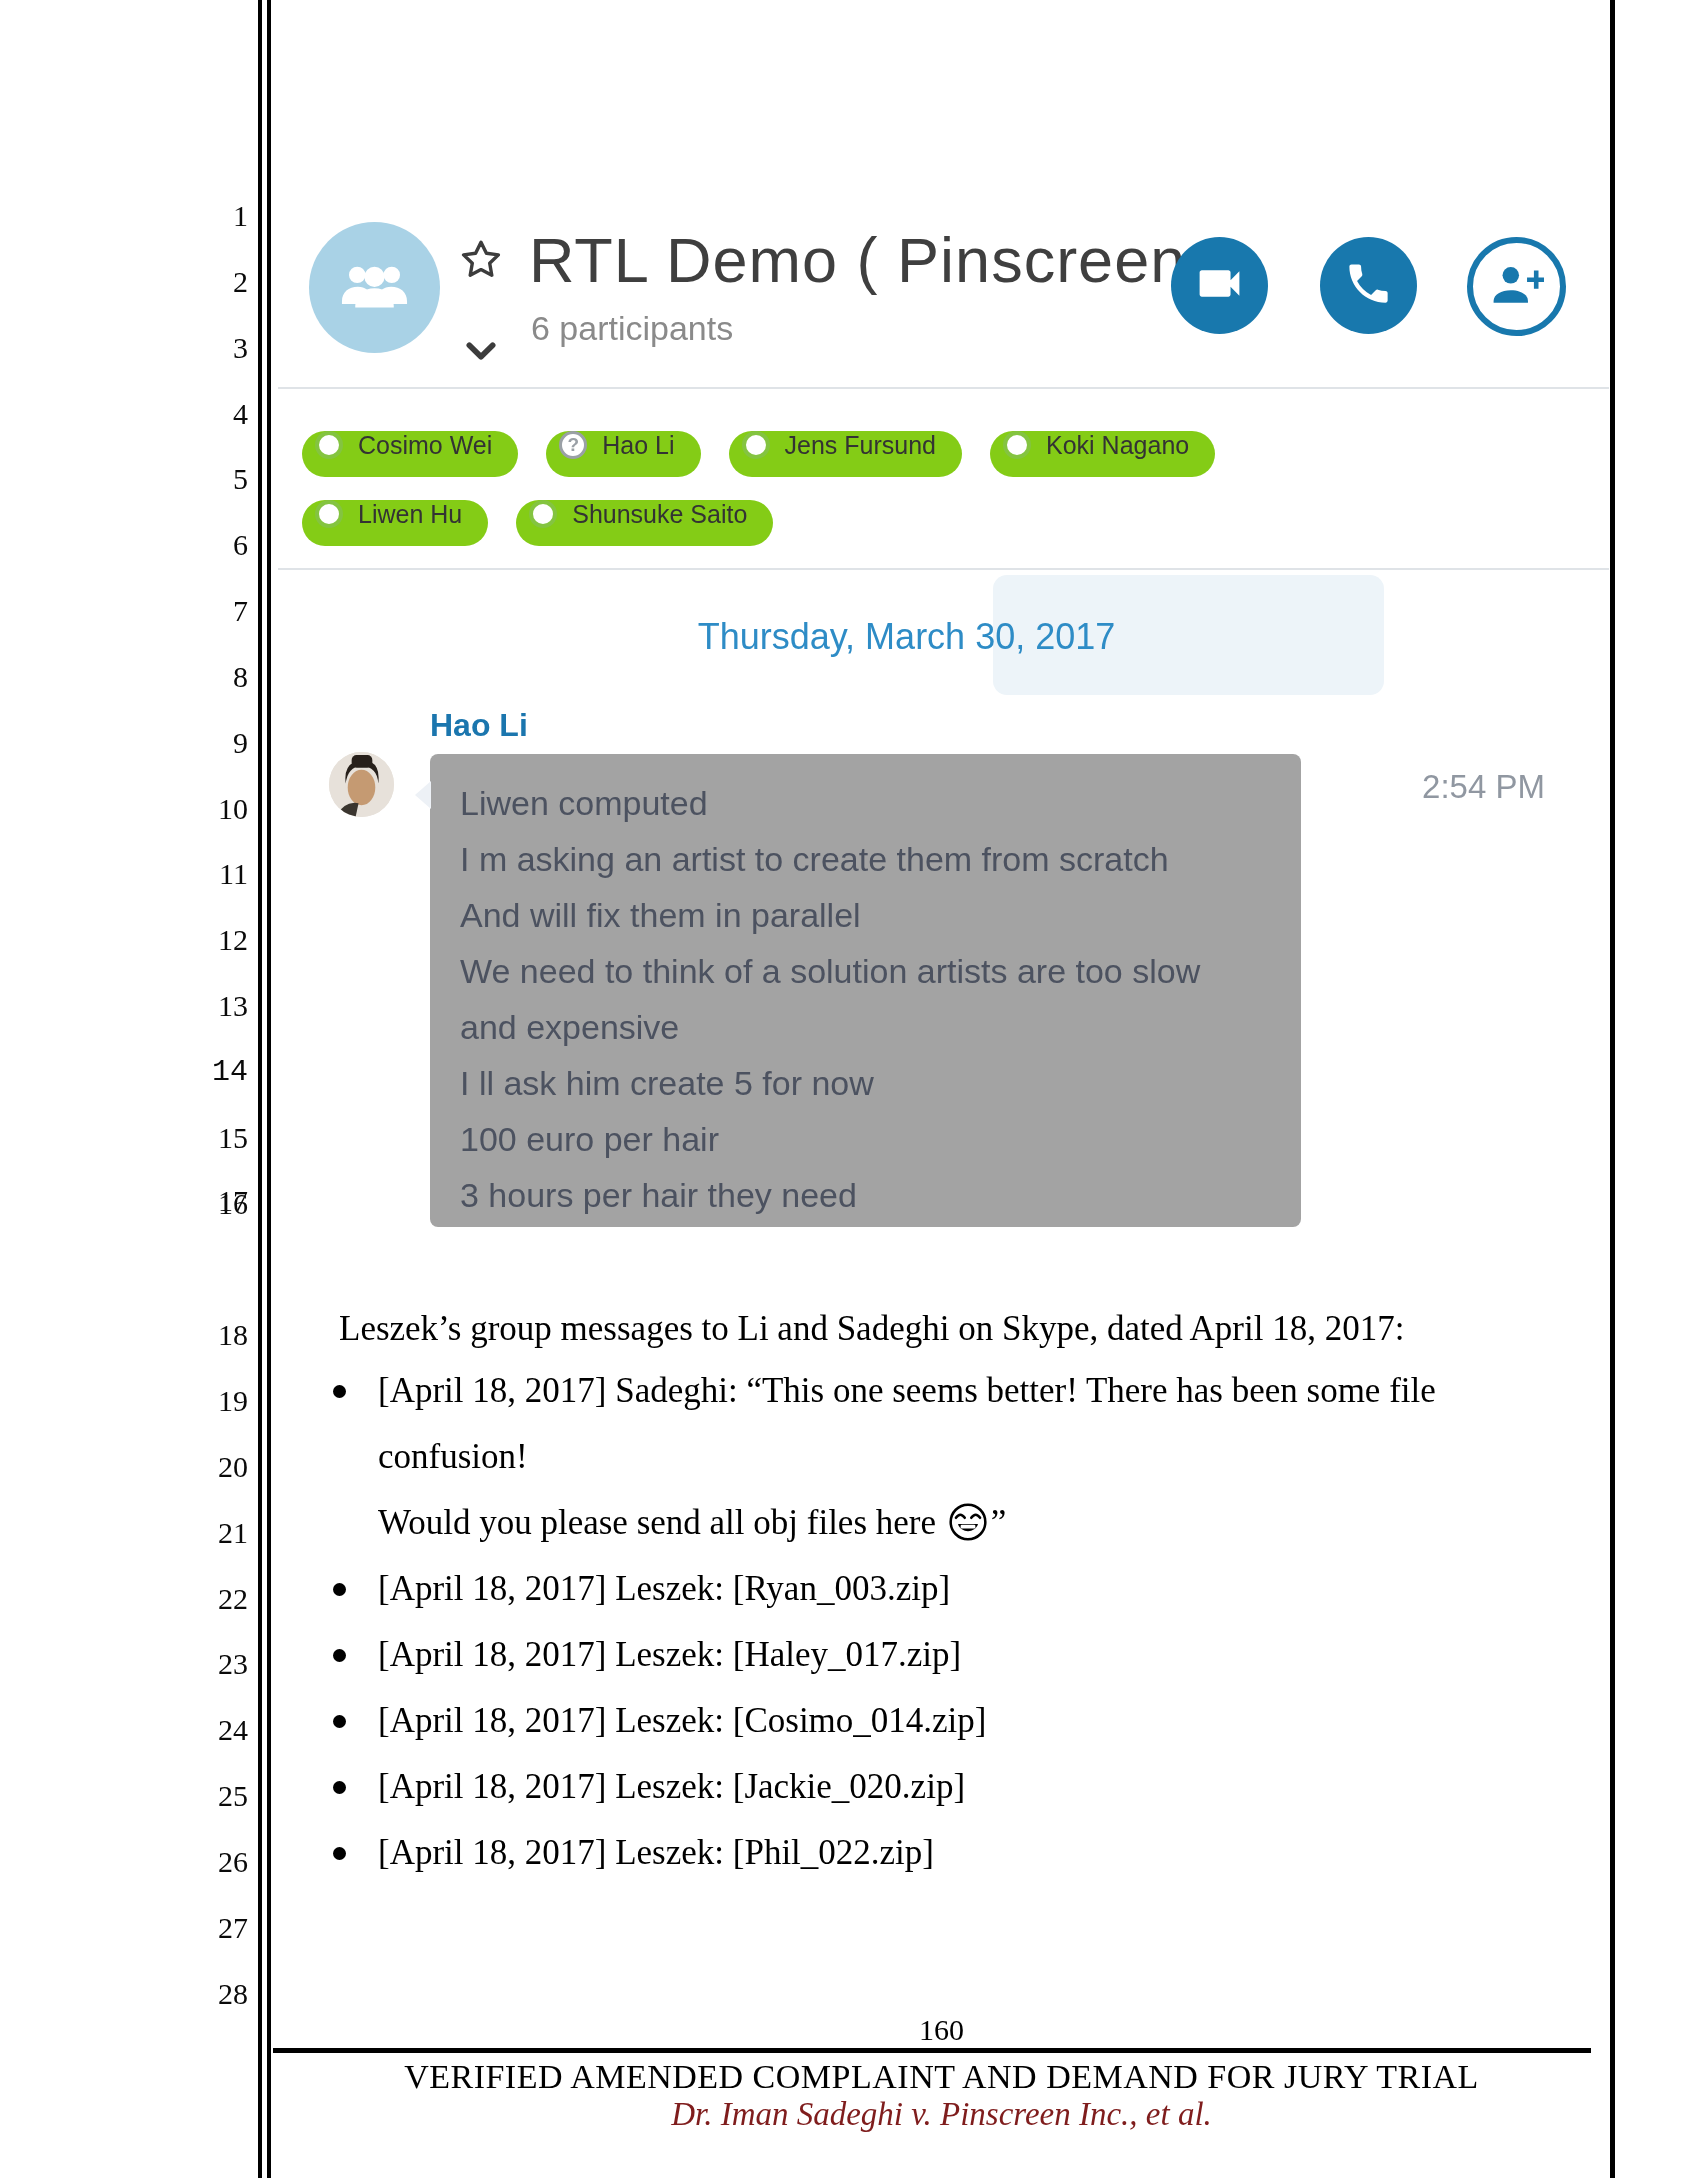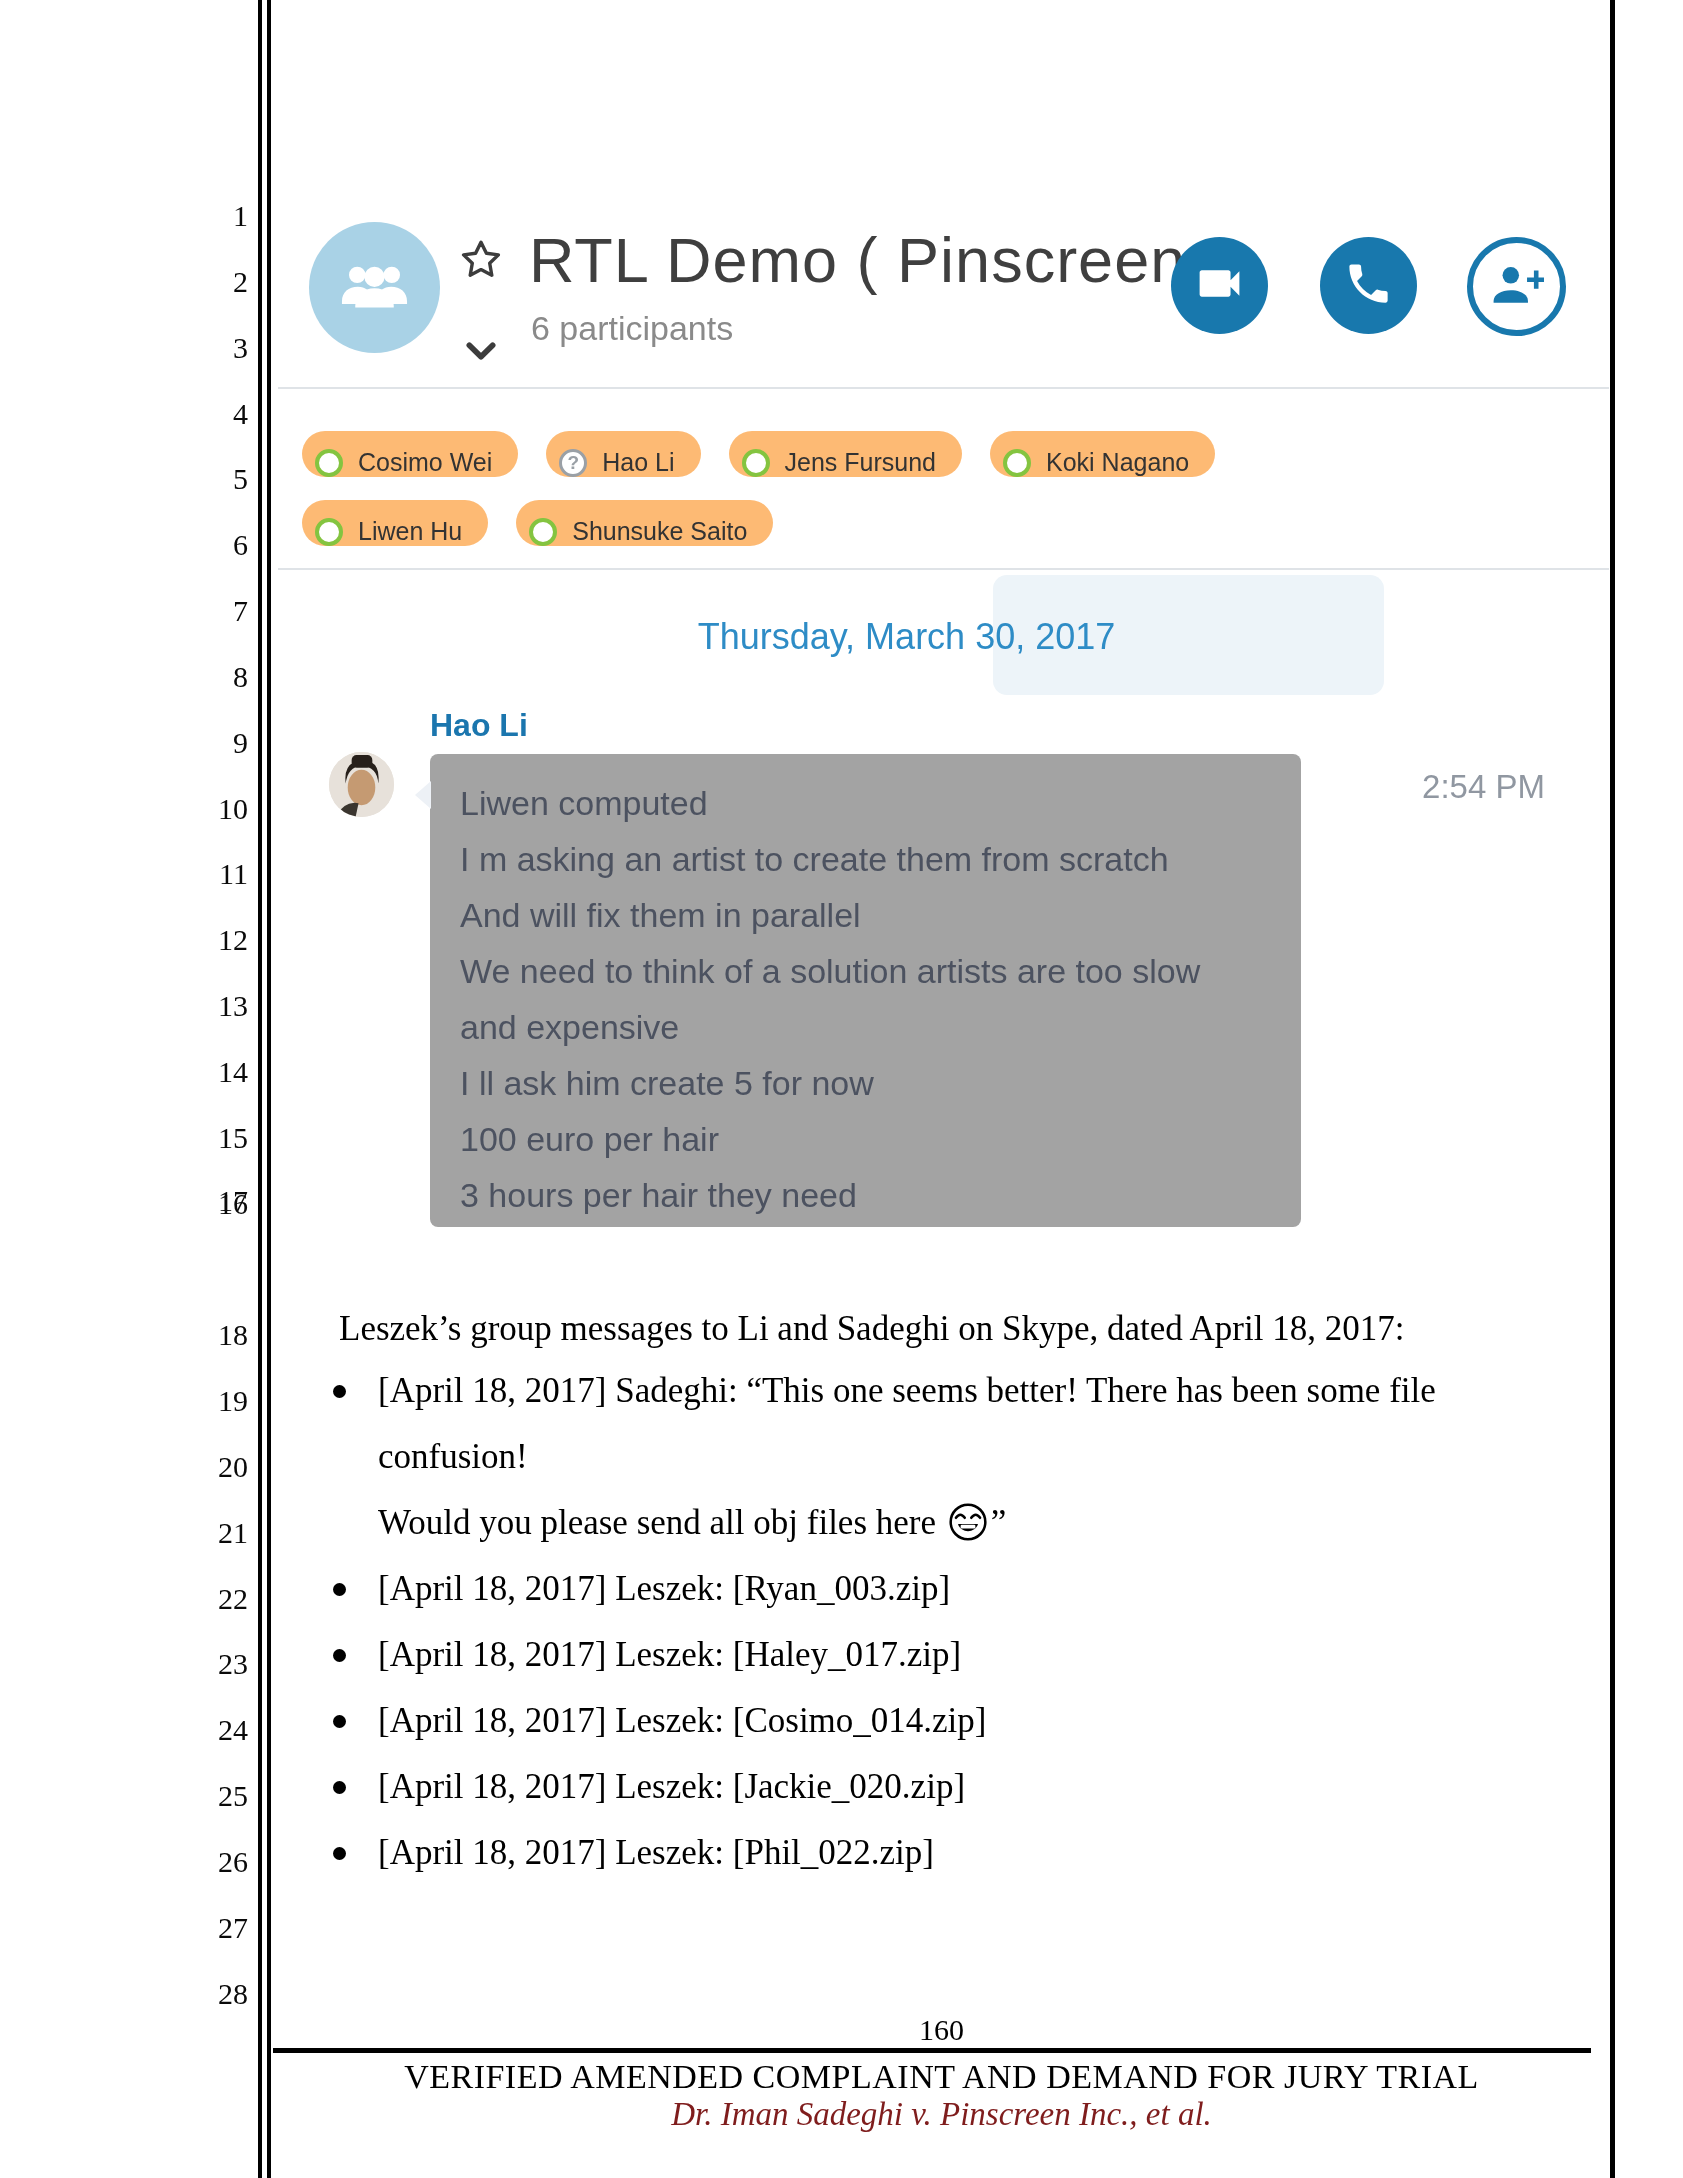--- a/index.html
+++ b/index.html
@@ -22,22 +22,22 @@
             color:#3f3f3f;white-space:nowrap;letter-spacing:1px;}
   .chev{position:absolute;left:188px;top:331px;}
   .sk-part{position:absolute;left:258px;top:309px;font-size:34px;color:#8a8a8a;}
   .cbtn{position:absolute;top:237px;width:97px;height:97px;border-radius:50%;
         background:#1878ad;display:flex;align-items:center;justify-content:center;cursor:pointer;}
   .cbtn.video{left:898px;}
   .cbtn.voice{left:1047px;}
   .cbtn.add{left:1194px;background:#fff;border:6px solid #1878ad;width:87px;height:87px;}
   .divider{position:absolute;left:5px;right:1px;height:2px;background:#dfe3e7;}
   .chips{position:absolute;left:29px;display:flex;gap:28px;}
-  .chip{display:inline-flex;align-items:flex-end;gap:15px;height:46px;border-radius:23px;
-        background:#fdba74;padding:0 26px 0 13px;font-size:25px;color:#333;cursor:pointer;white-space:nowrap;}
+  .chip{display:inline-flex;align-items:flex-start;gap:15px;height:46px;border-radius:23px;
+        background:#84cc16;padding:0 26px 0 13px;font-size:25px;color:#333;cursor:pointer;white-space:nowrap;}
   .pres{width:28px;height:28px;border-radius:50%;background:#fff;box-sizing:border-box;}
   .pres.available{border:4px solid #84c440;}
   .pres.unknown{border:3px solid #9aa0a6;color:#9aa0a6;font-size:19px;font-weight:bold;
         display:flex;align-items:center;justify-content:center;}
   .ghost{position:absolute;left:720px;top:575px;width:391px;height:120px;border-radius:14px;
          background:#edf4f9;}
   .date-div{position:absolute;left:297px;top:616px;width:673px;text-align:center;
             font-size:36px;color:#2e8cc6;z-index:2;}
   .sender{position:absolute;left:157px;top:707px;font-size:32px;font-weight:bold;color:#1b76ae;}
   .p-avatar{position:absolute;left:56px;top:752px;width:65px;height:65px;border-radius:50%;
@@ -77,21 +77,21 @@
       <div class="line-num" style="top: 397px;">4</div>
       <div class="line-num" style="top: 462px;">5</div>
       <div class="line-num" style="top: 528px;">6</div>
       <div class="line-num" style="top: 594px;">7</div>
       <div class="line-num" style="top: 660px;">8</div>
       <div class="line-num" style="top: 726px;">9</div>
       <div class="line-num" style="top: 792px;">10</div>
       <div class="line-num" style="top: 857px;">11</div>
       <div class="line-num" style="top: 923px;">12</div>
       <div class="line-num" style="top: 989px;">13</div>
-      <div class="line-num" style="top: 1055px;">14</div>
+      <div class="line-num" style="top: 1055px; font-family: Liberation Mono, monospace;">14</div>
       <div class="line-num" style="top: 1121px;">15</div>
       <div class="line-num" style="top: 1187px;">16</div>
       <div class="line-num" style="top: 1184px;">17</div>
       <div class="line-num" style="top: 1318px;">18</div>
       <div class="line-num" style="top: 1384px;">19</div>
       <div class="line-num" style="top: 1450px;">20</div>
       <div class="line-num" style="top: 1516px;">21</div>
       <div class="line-num" style="top: 1582px;">22</div>
       <div class="line-num" style="top: 1647px;">23</div>
       <div class="line-num" style="top: 1713px;">24</div>

